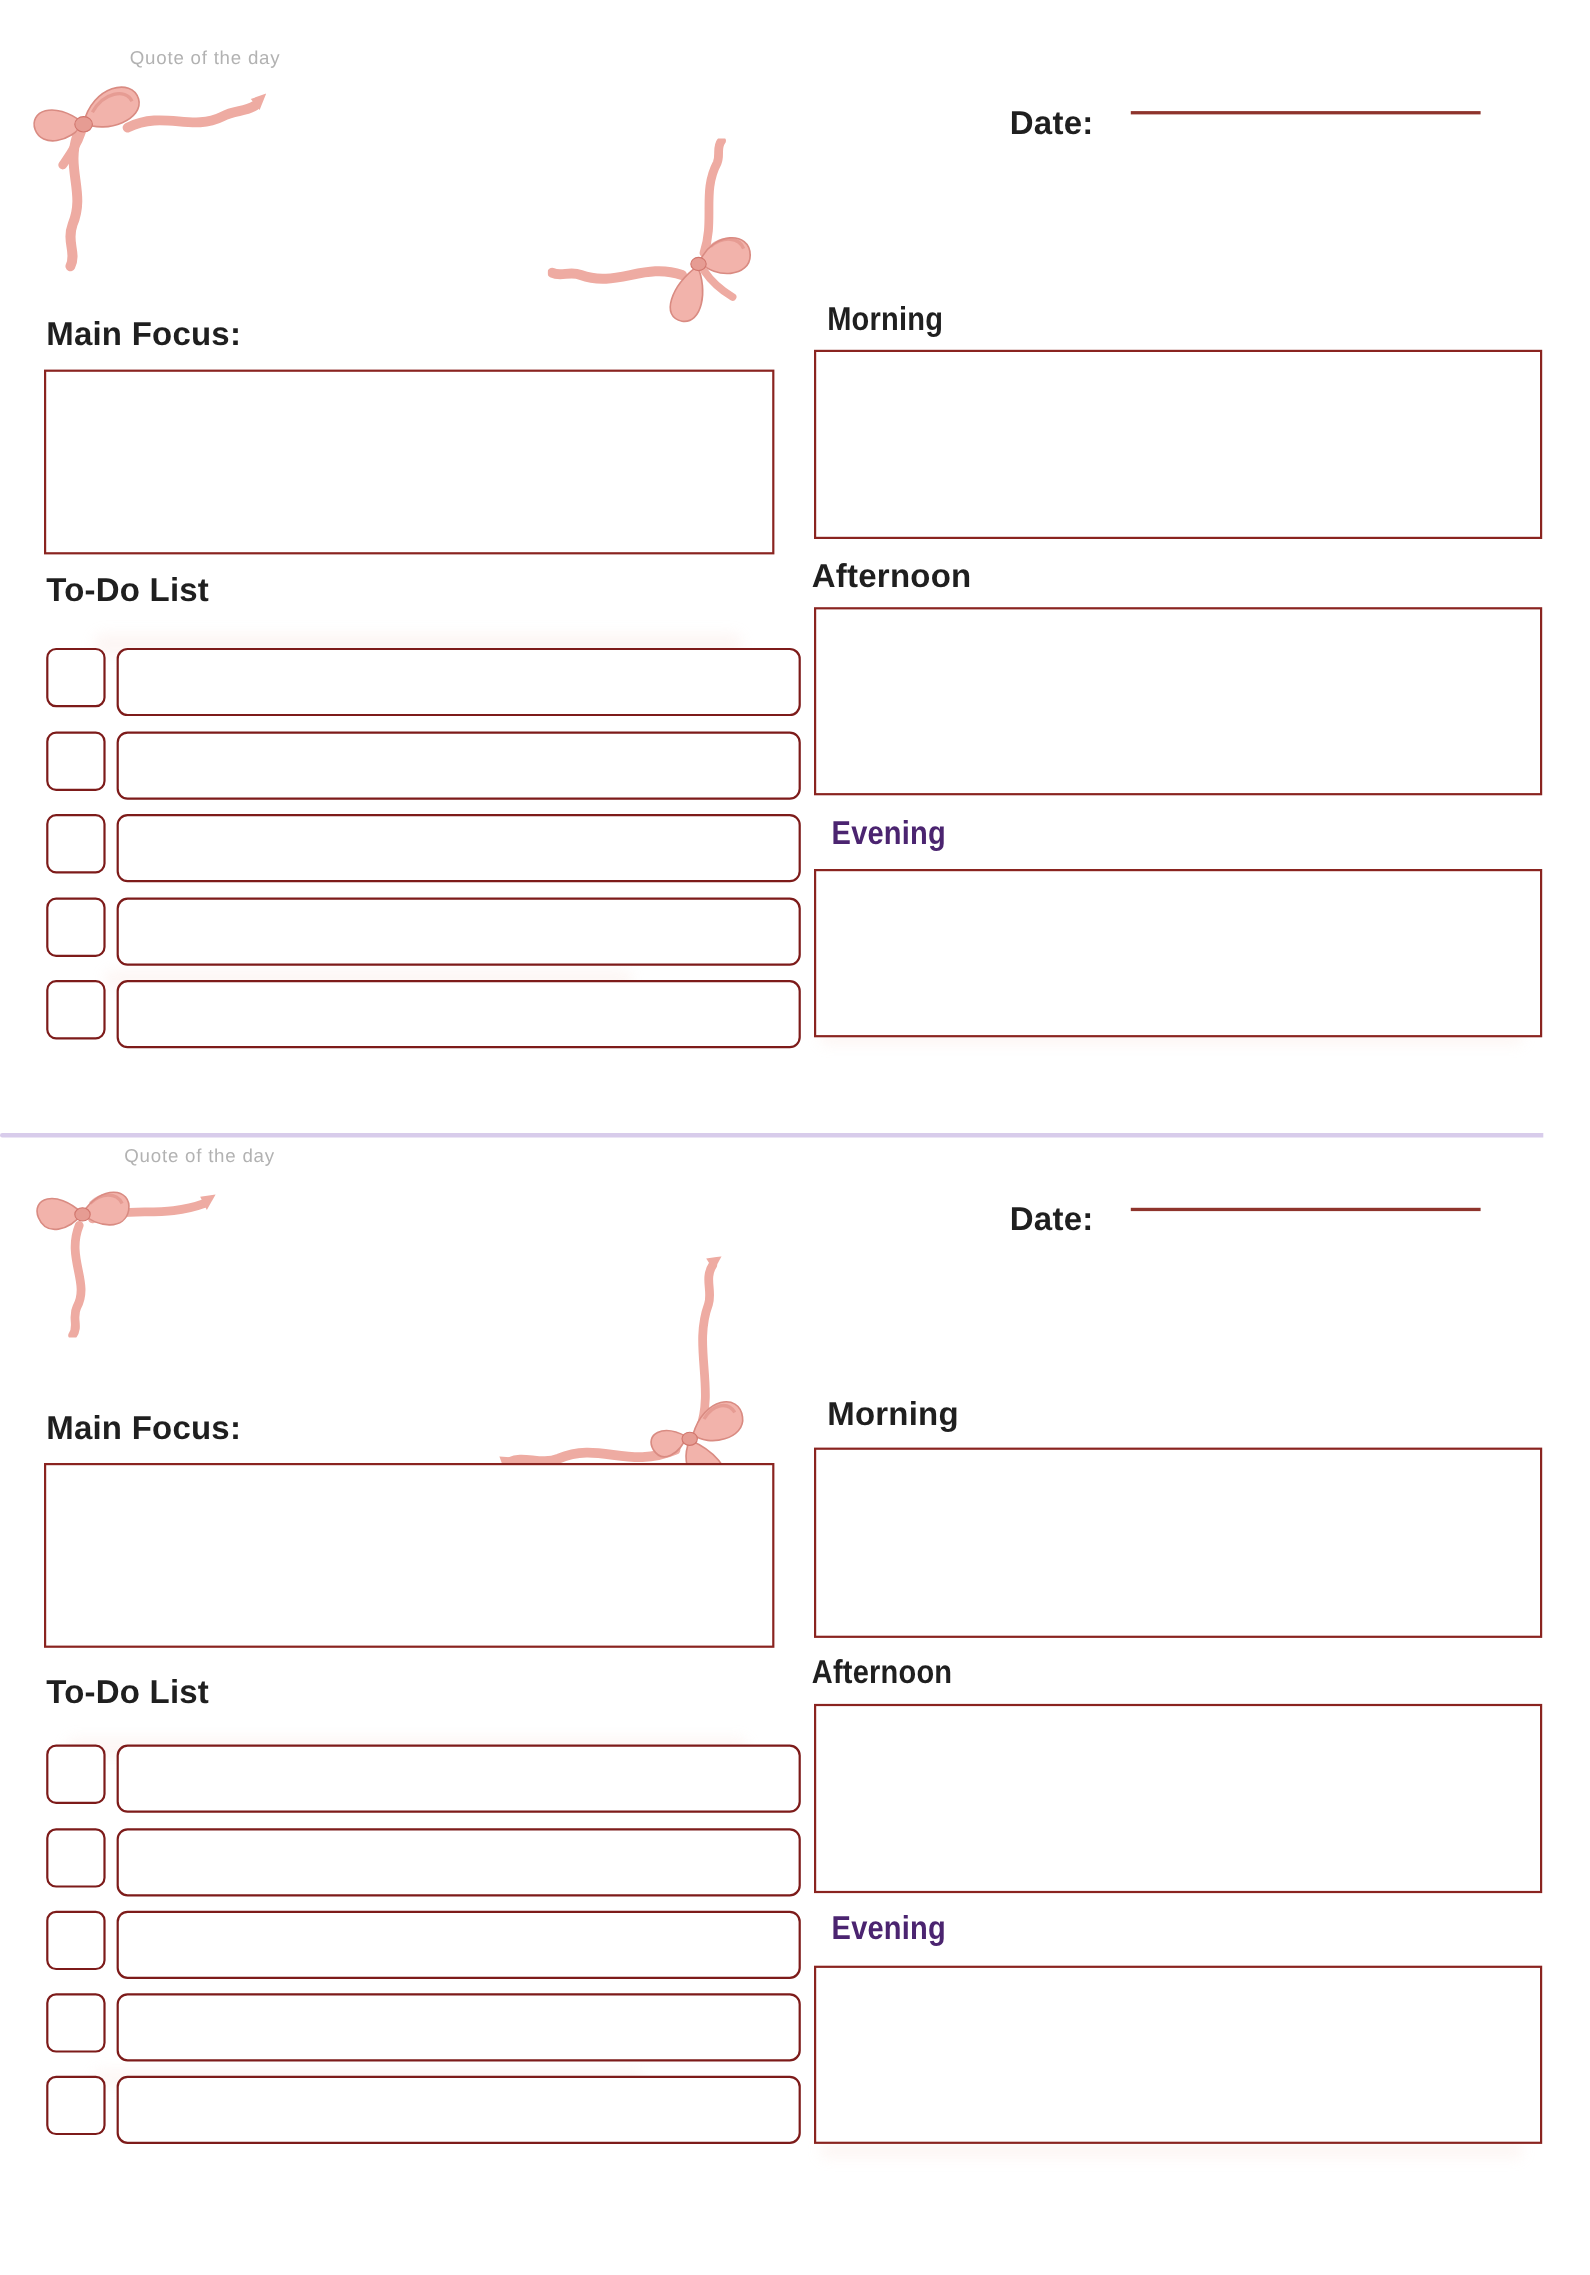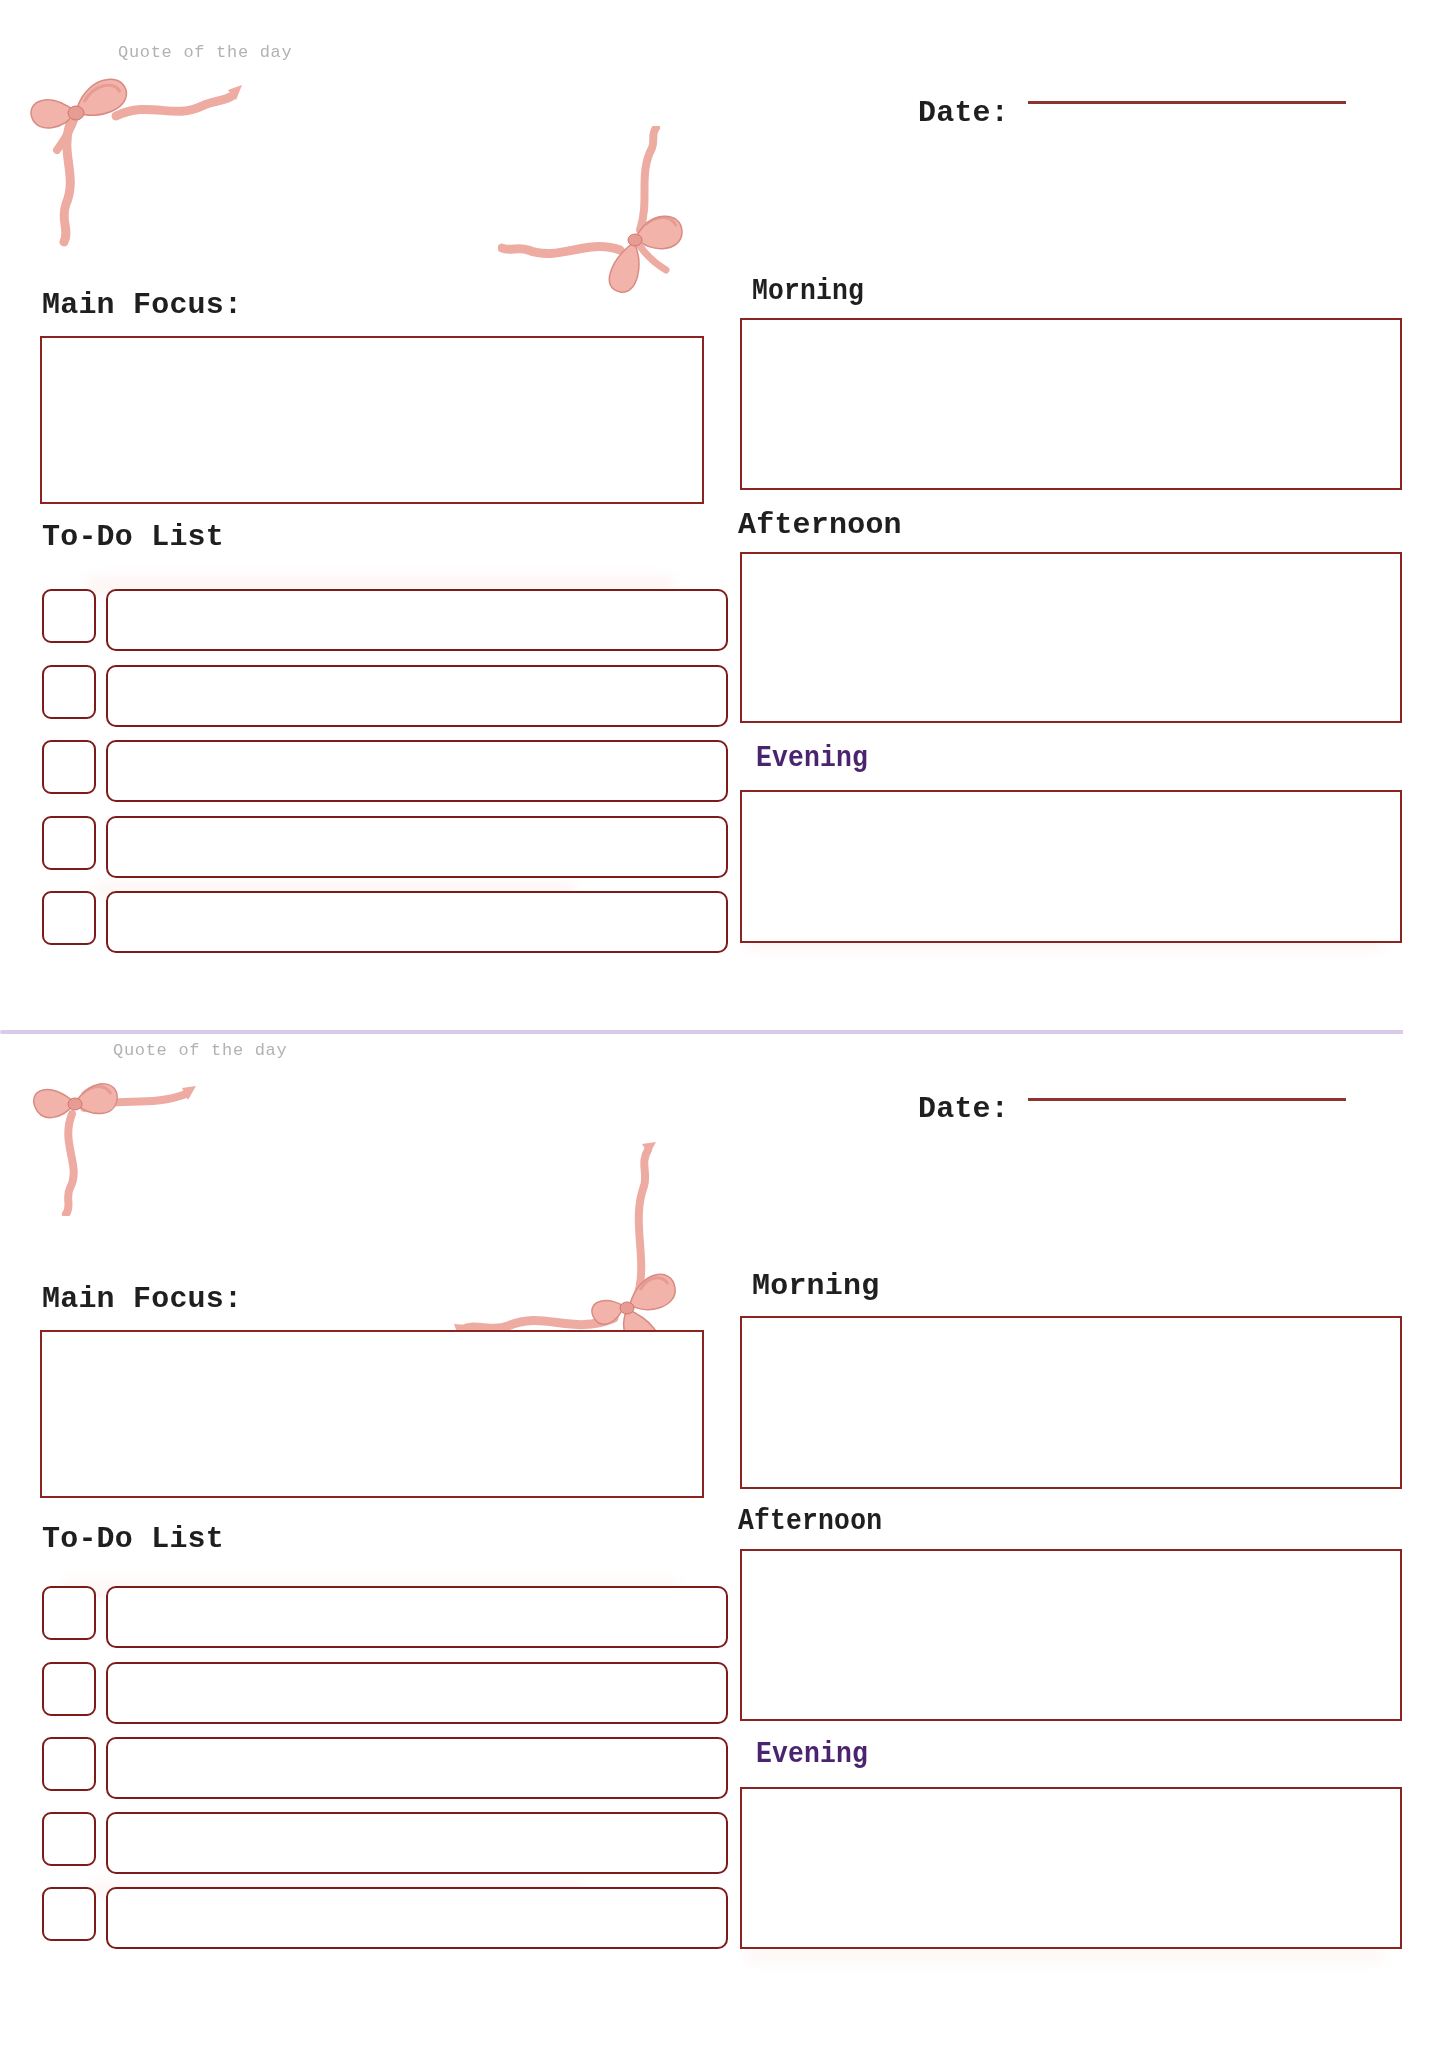--- a/index.html
+++ b/index.html
@@ -1,21 +1,21 @@
 <!DOCTYPE html>
 <html><head>
 <meta charset="utf-8">
 <style>
   html,body{margin:0;padding:0;background:#ffffff;}
   #canvas{
     position:relative;
     width:1403px;
     height:2068px;
     background:#ffffff;
-    font-family:Liberation Mono, monospace;
+    font-family:Liberation Sans, sans-serif;
     overflow:hidden;
   }
   .abs{position:absolute;}
   
   .quote{
     font-size:17px;
     font-weight:400;
     color:#b2b2b2;
     letter-spacing:0.7px;
   }

